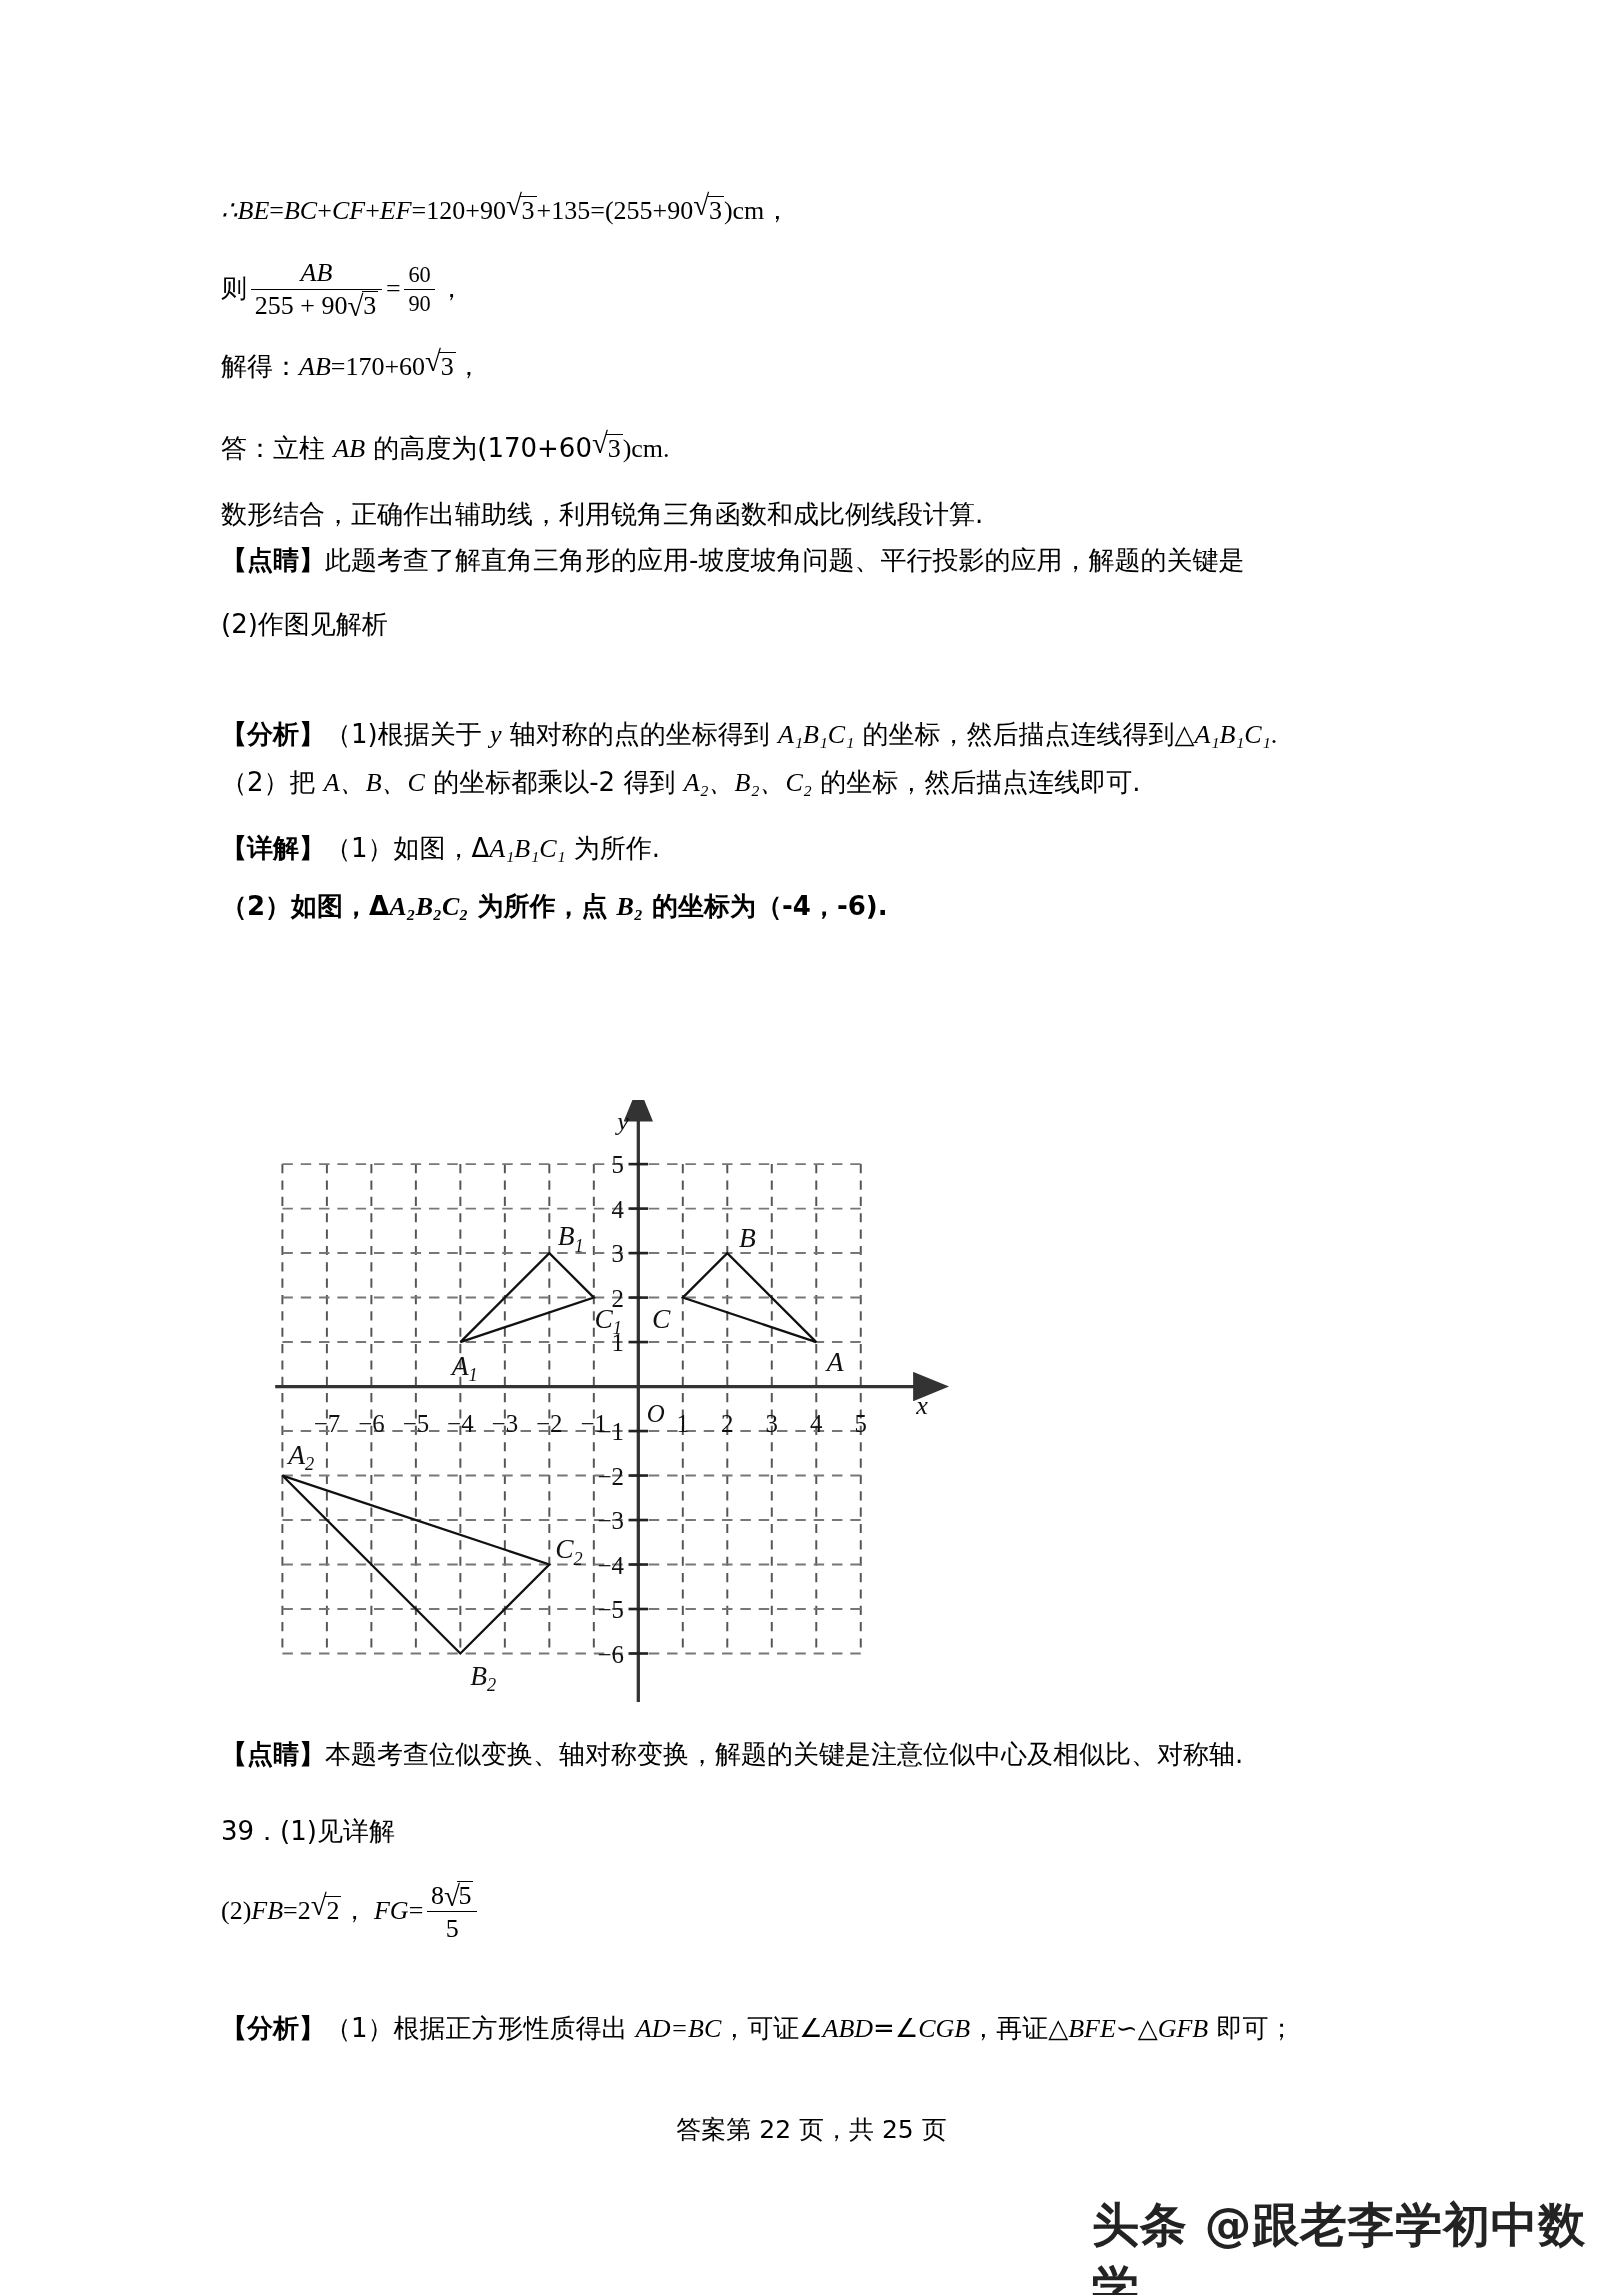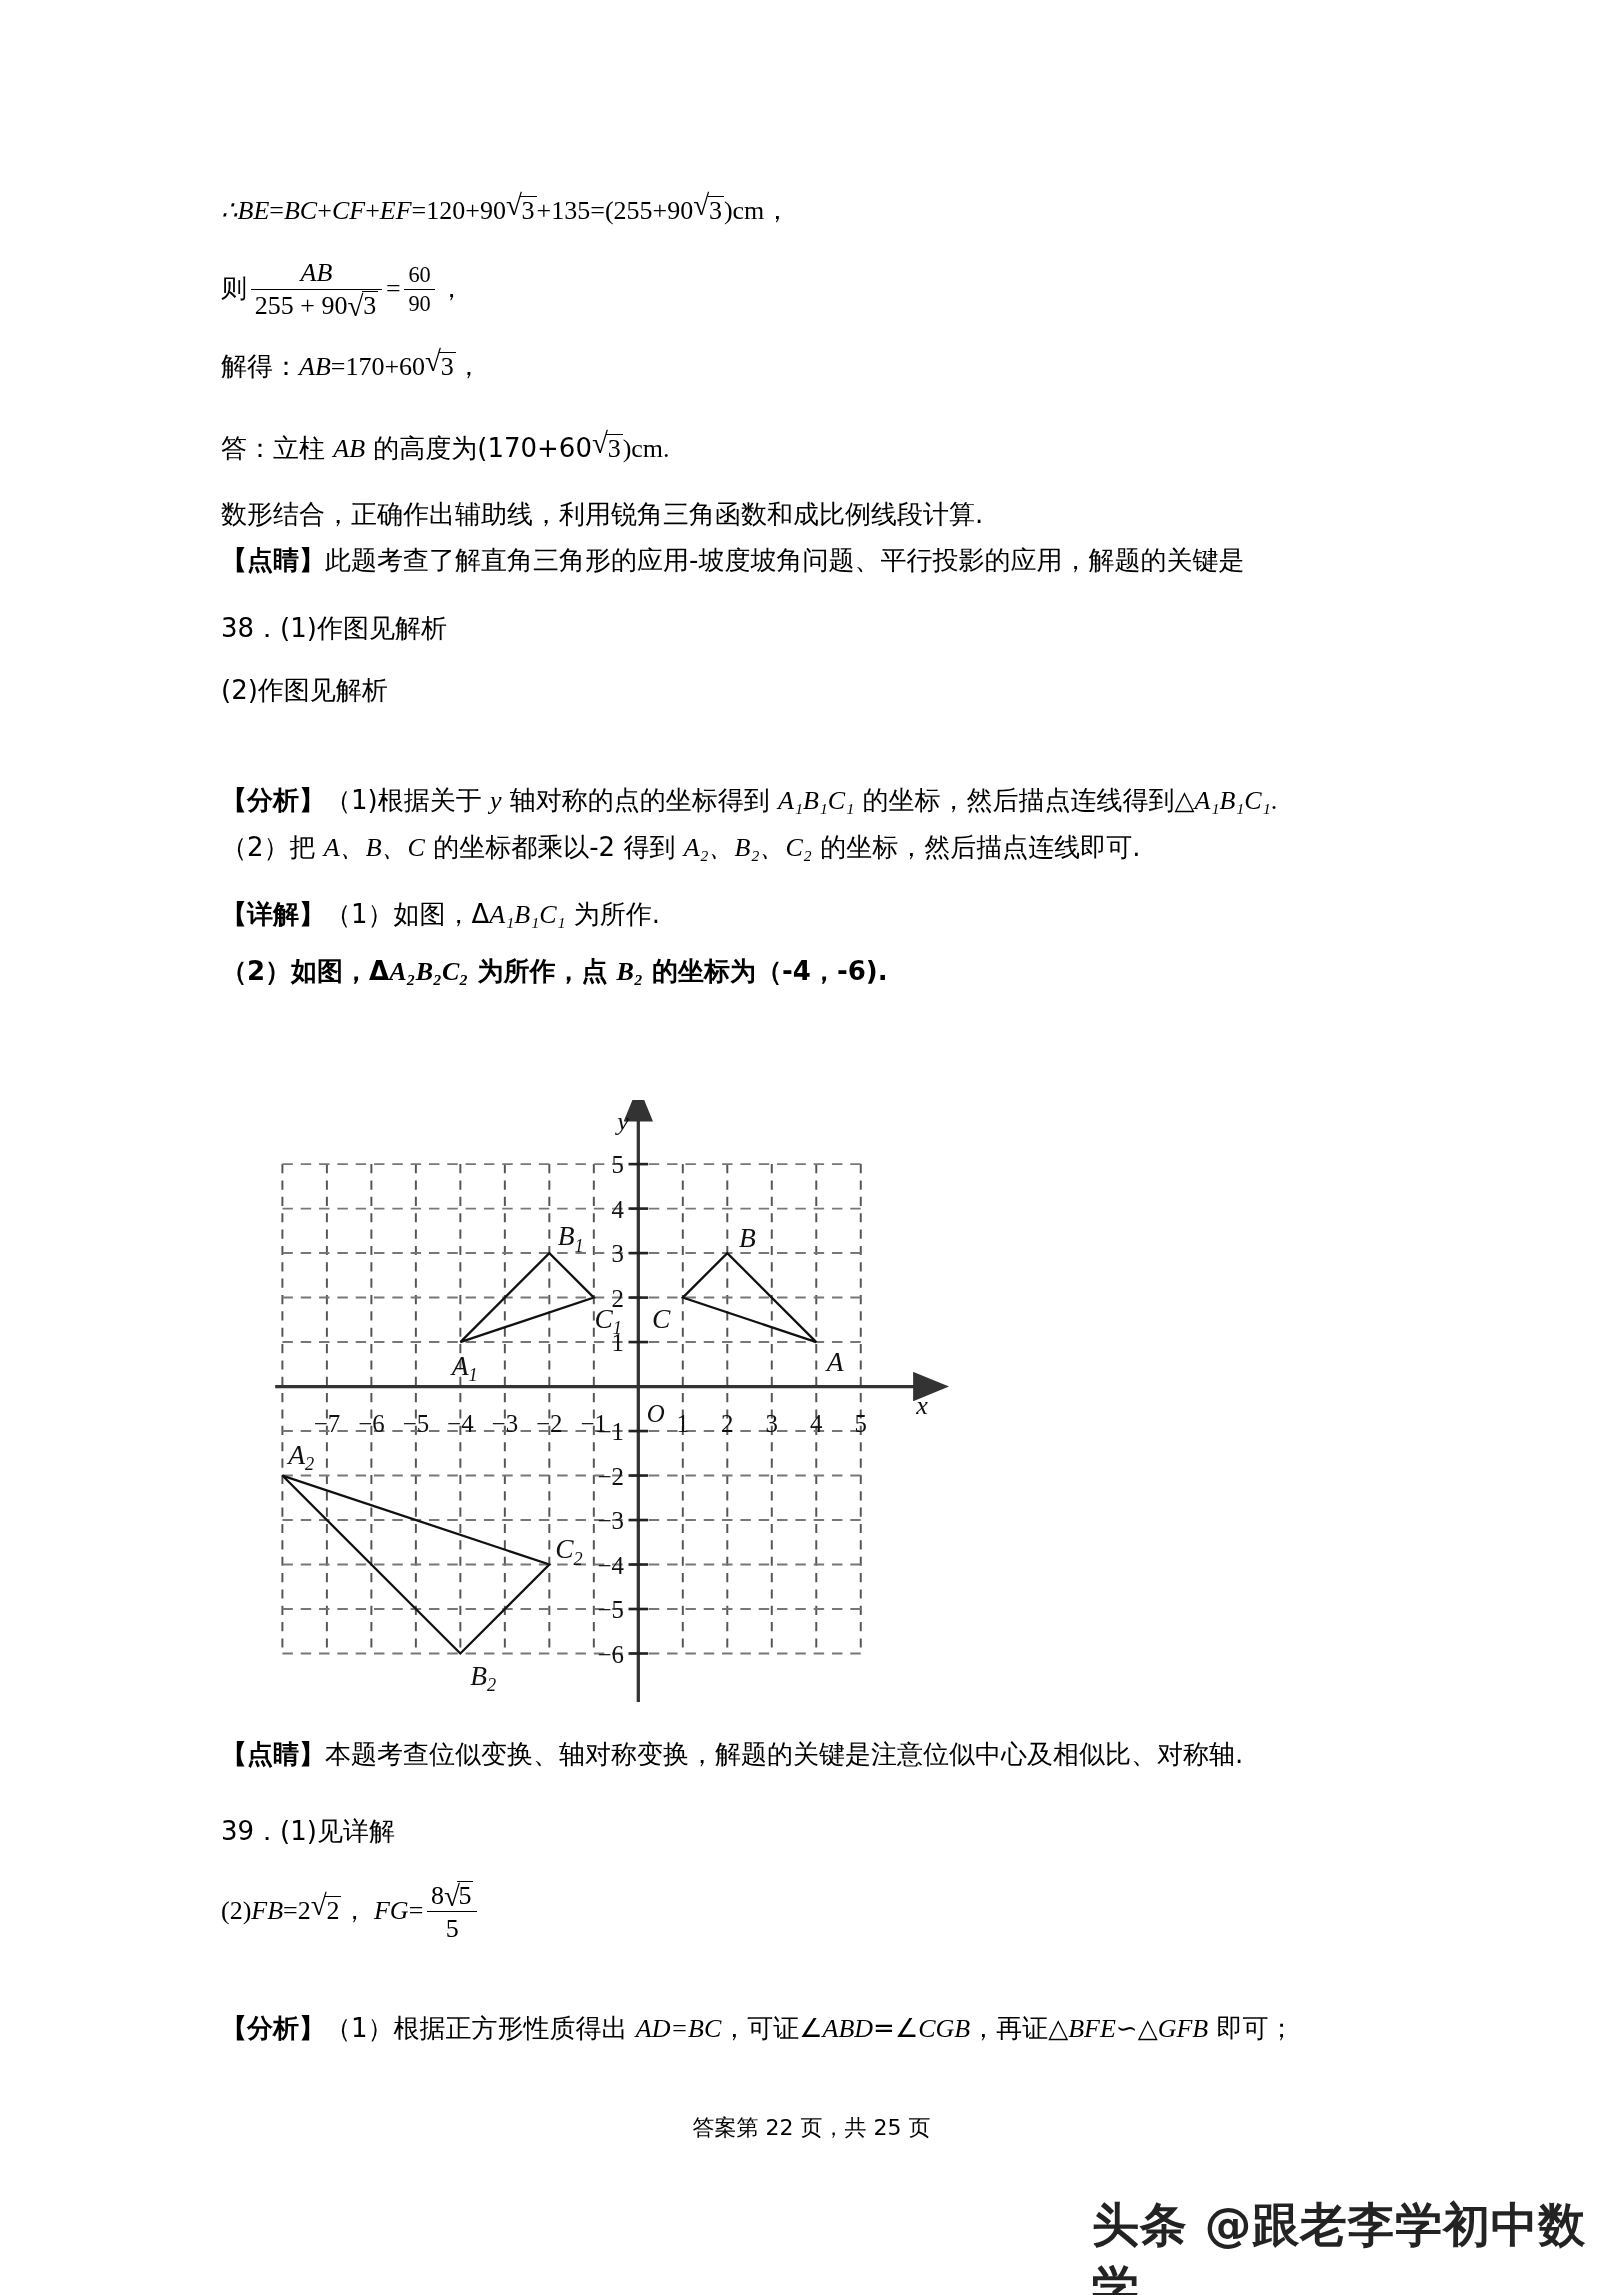--- a/index.html
+++ b/index.html
@@ -67,21 +67,21 @@
     width:733px; height:615px;
   }
   .figure svg { display:block; }
 
   
   .footer {
     position:absolute;
     left:0; top:2113px;
     width:1623px;
     text-align:center;
-    font-size:22px;
+    font-size:25px;
   }
   .watermark {
     position:absolute;
     left:1092px; top:2194px;
     font-size:47px;
     font-weight:bold;
     font-family:"DejaVu Sans", "Liberation Sans", sans-serif;
     color:#111;
     letter-spacing:0.7px;
     opacity:0.92;
@@ -112,23 +112,20 @@
 
     <div class="para" style="margin-bottom:19.6px;">
       <div style="line-height:1.72;">
         <span class="cjk">数形结合，正确作出辅助线，利用锐角三角函数和成比例线段计算.</span>
       </div>
       <div style="line-height:1.72;">
         <span class="cjk bold">【点睛】</span><span class="cjk">此题考查了解直角三角形的应用-坡度坡角问题、平行投影的应用，解题的关键是</span>
       </div>
     </div>
 
-    <div class="para" style="margin-bottom:18.3px; margin-top:23.6px;">
-      <span class="cjk">38．</span><span class="cjk">(1)作图见解析</span>
-    </div>
     <div class="para" style="margin-bottom:65px;">
       <span class="cjk">(2)作图见解析</span>
     </div>
 
     <div class="para" style="margin-bottom:14.4px;">
       <div style="line-height:1.78;">
         <span class="cjk bold">【分析】</span><span class="cjk">（1)根据关于 </span><span class="it">y</span><span class="cjk"> 轴对称的点的坐标得到 </span><span class="it">A₁B₁C₁</span><span class="cjk"> 的坐标，然后描点连线得到△</span><span class="it">A₁B₁C₁</span><span>.</span>
       </div>
       <div style="line-height:1.78;">
         <span class="cjk">（2）把 </span><span class="it">A、B、C</span><span class="cjk"> 的坐标都乘以-2 得到 </span><span class="it">A₂、B₂、C₂</span><span class="cjk"> 的坐标，然后描点连线即可.</span>

